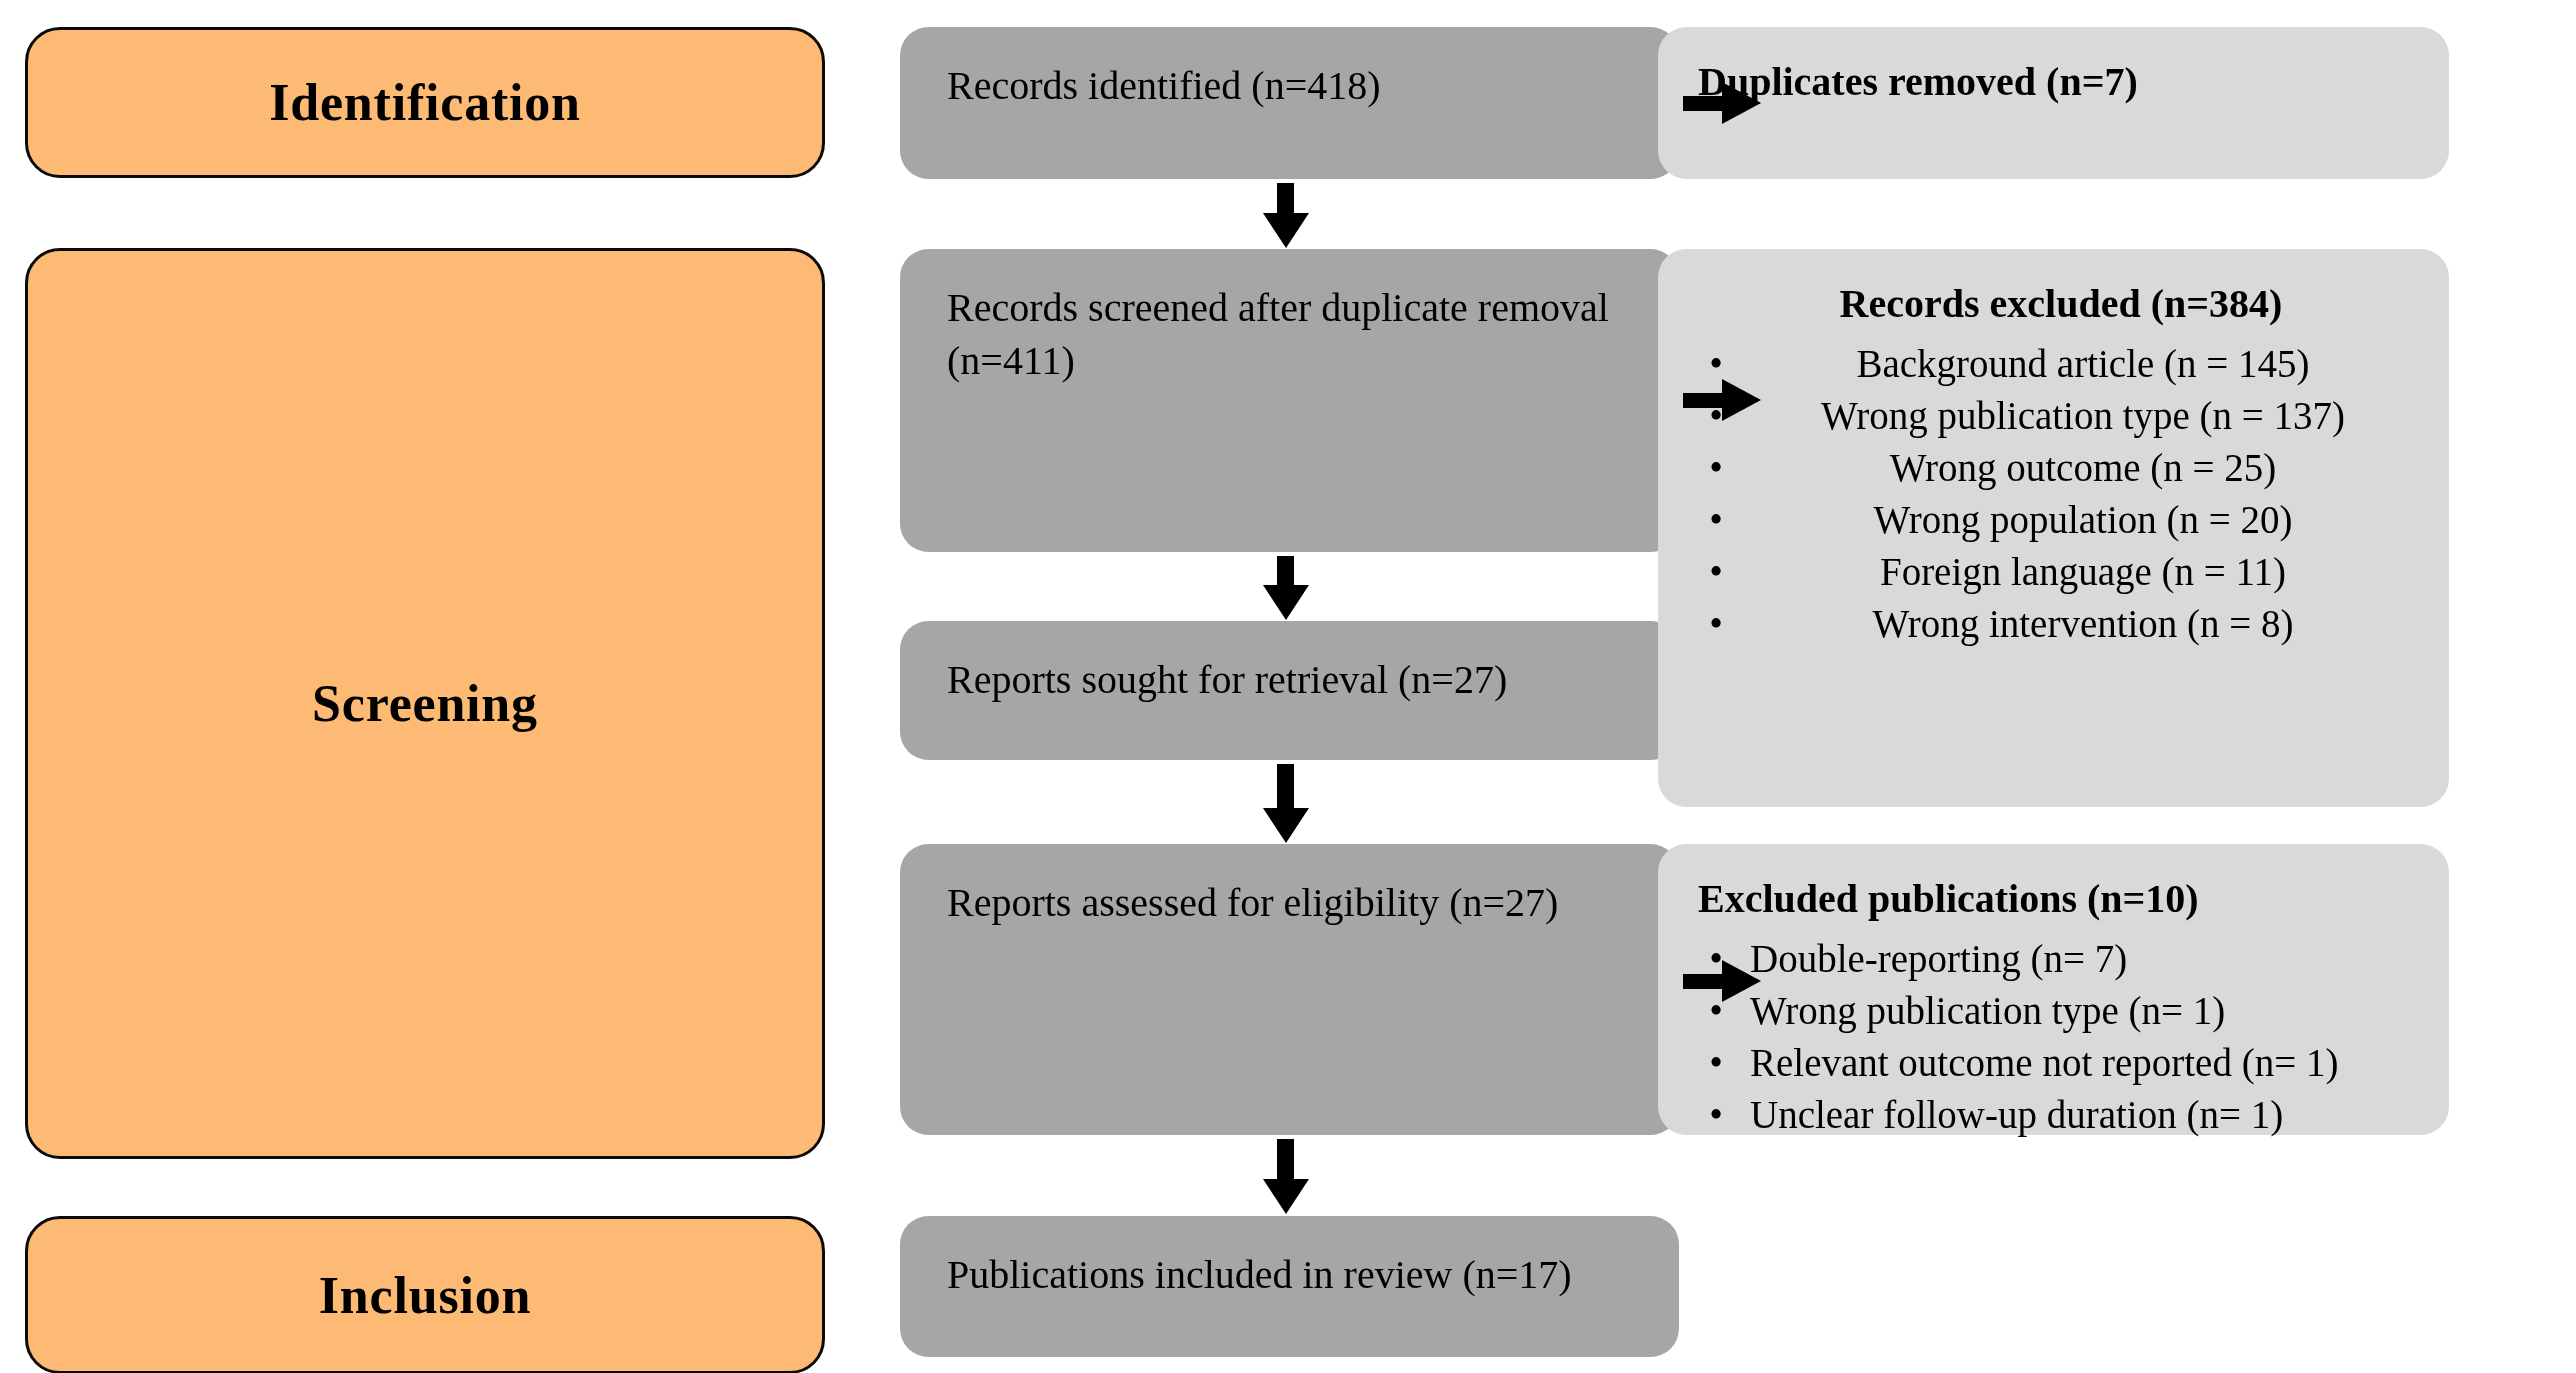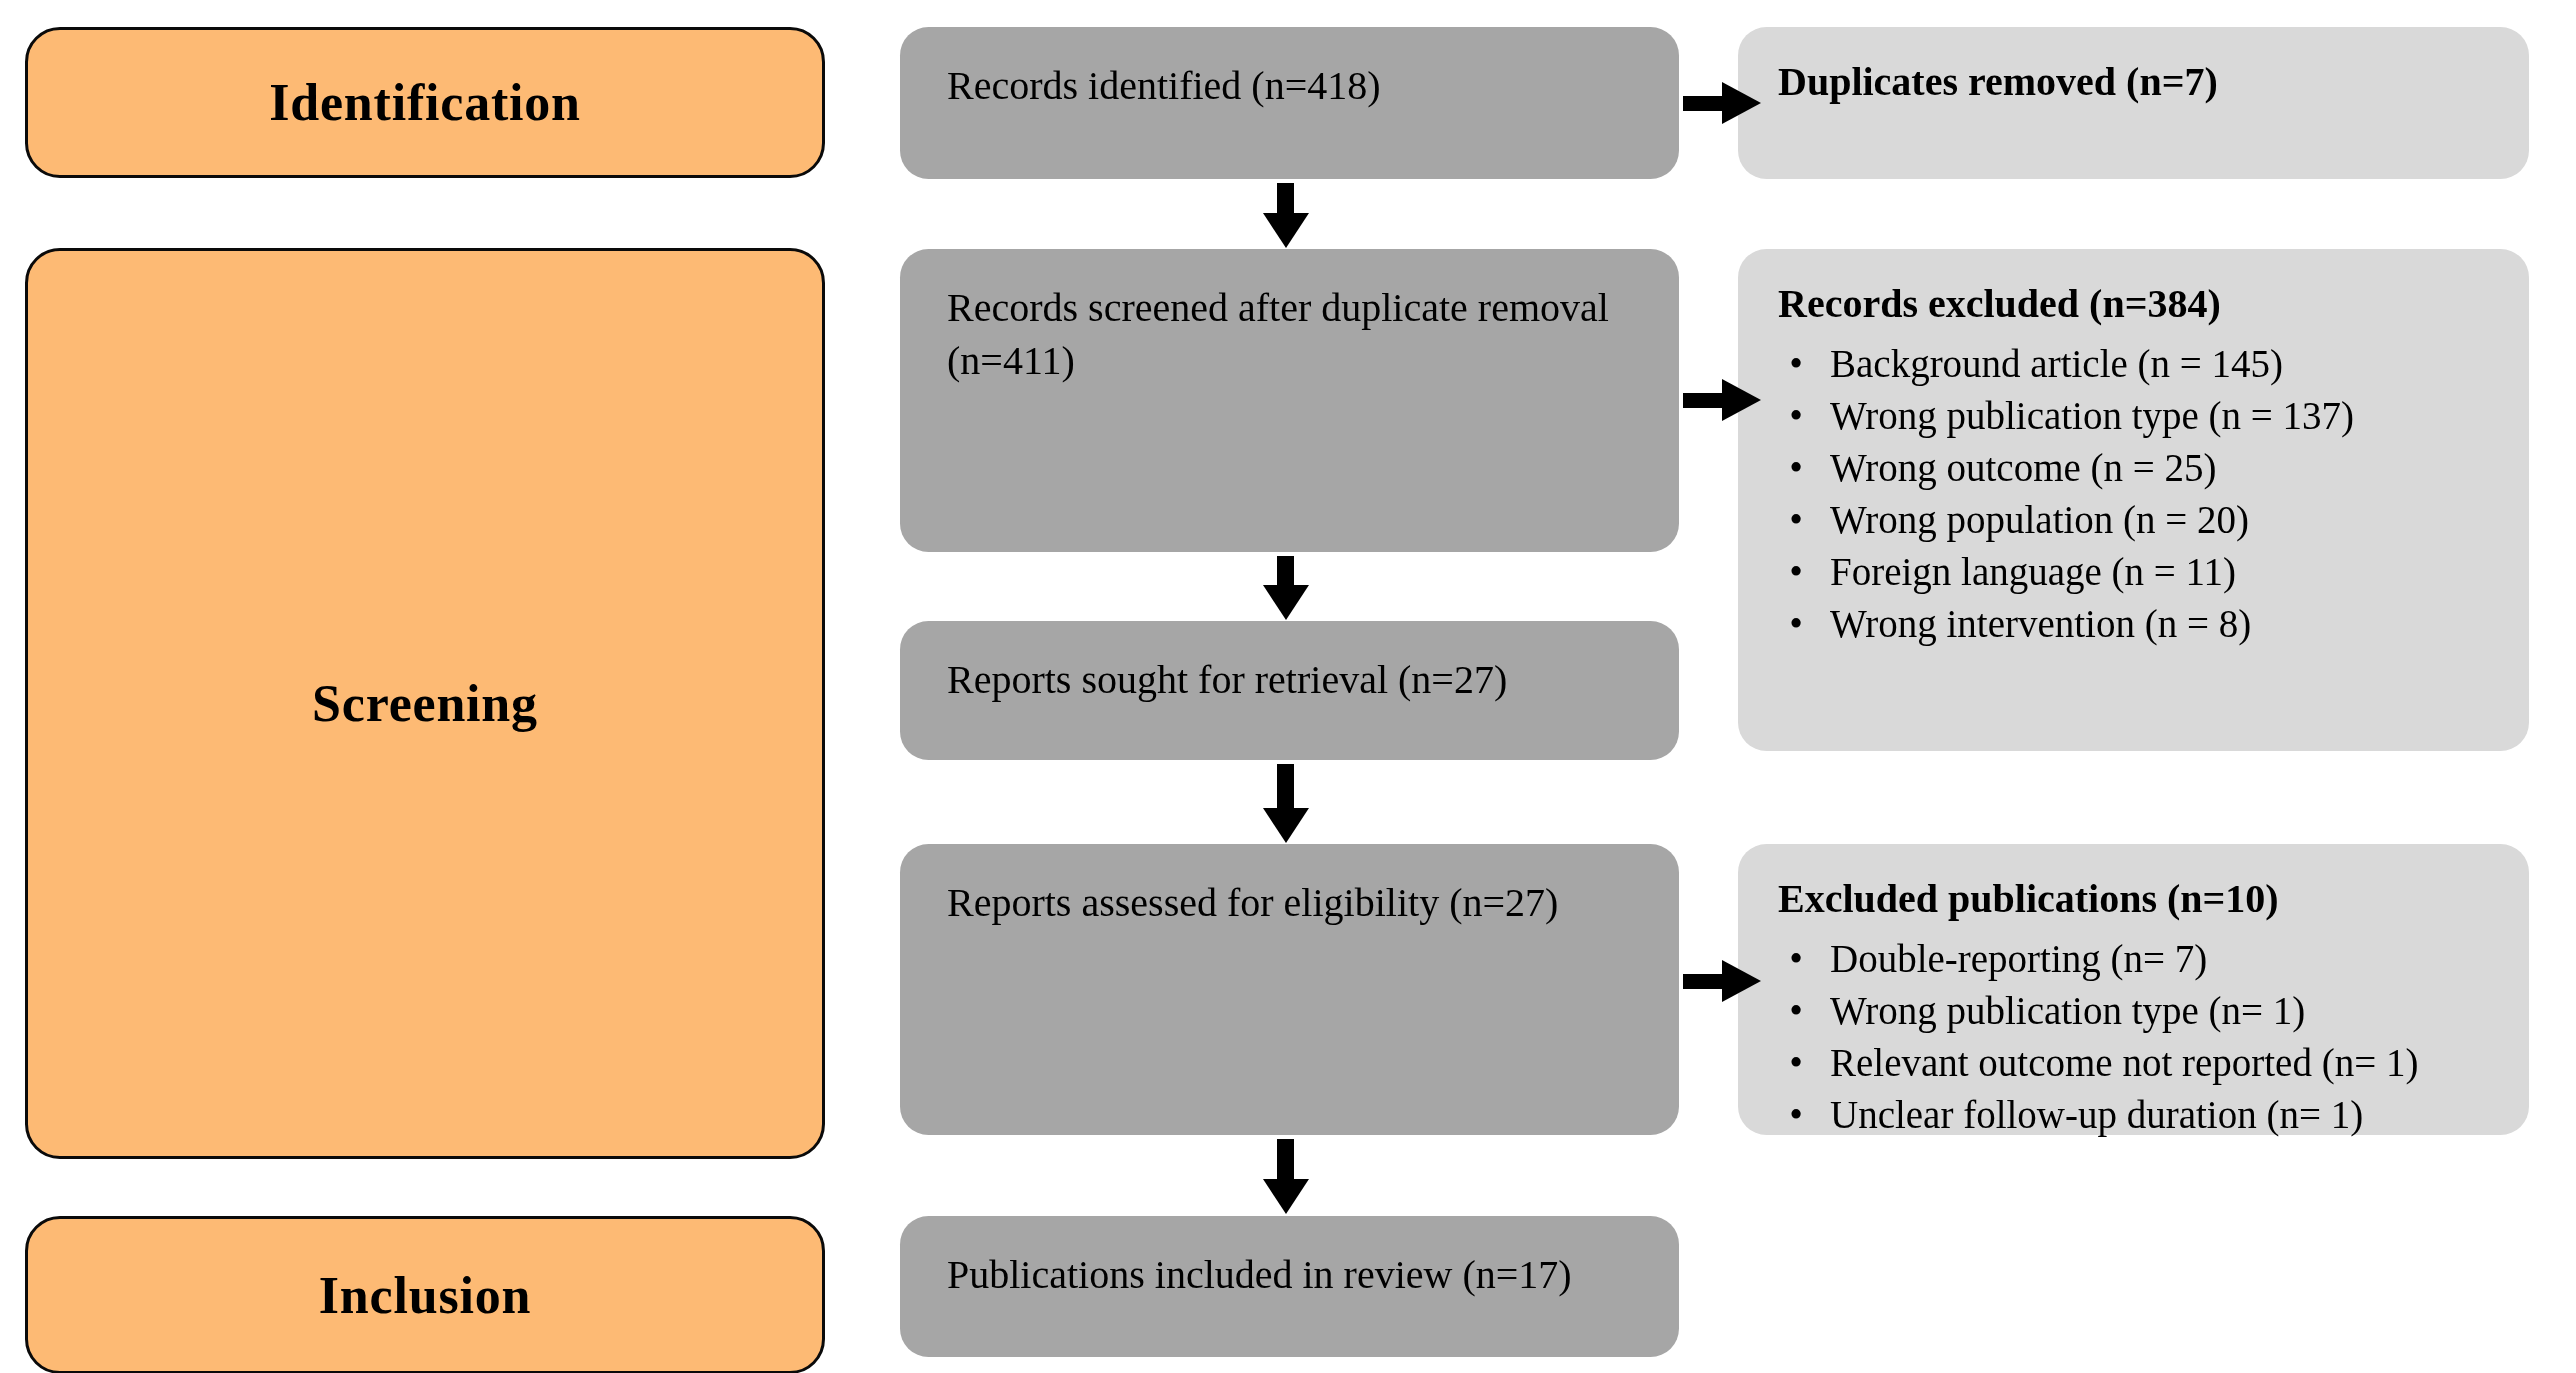--- a/index.html
+++ b/index.html
@@ -48,21 +48,21 @@
   }
   .flow-label {
     font-size: 40px;
     font-weight: normal;
     line-height: 53px;
   }
 
   
   .side-box {
     position: absolute;
-    left: 1738px;
+    left: 1658px;
     width: 791px;
     background: #d9d9d9;
     border-radius: 28.5px;
     box-sizing: border-box;
     padding: 28.5px 25px 0 40px;
   }
   .side-title {
     font-size: 40px;
     font-weight: bold;
     line-height: 52px;
@@ -153,21 +153,21 @@
     <div class="flow-label">Reports assessed for eligibility (n=27)</div>
   </div>
   <div class="flow-box" style="top:1216px; height:141px;">
     <div class="flow-label">Publications included in review (n=17)</div>
   </div>
 
   <div class="side-box" style="top:27px; height:152px;">
     <div class="side-title">Duplicates removed (n=7)</div>
   </div>
 
-  <div class="side-box" style="top:249px; height:502px;">
+  <div class="side-box" style="top:249px; height:558px;text-align:center;">
     <div class="side-title">Records excluded (n=384)</div>
     <ul class="exclusion-list">
       <li class="exclusion-item">Background article (n = 145)</li>
       <li class="exclusion-item">Wrong publication type (n = 137)</li>
       <li class="exclusion-item">Wrong outcome (n = 25)</li>
       <li class="exclusion-item">Wrong population (n = 20)</li>
       <li class="exclusion-item">Foreign language (n = 11)</li>
       <li class="exclusion-item">Wrong intervention (n = 8)</li>
     </ul>
   </div>

